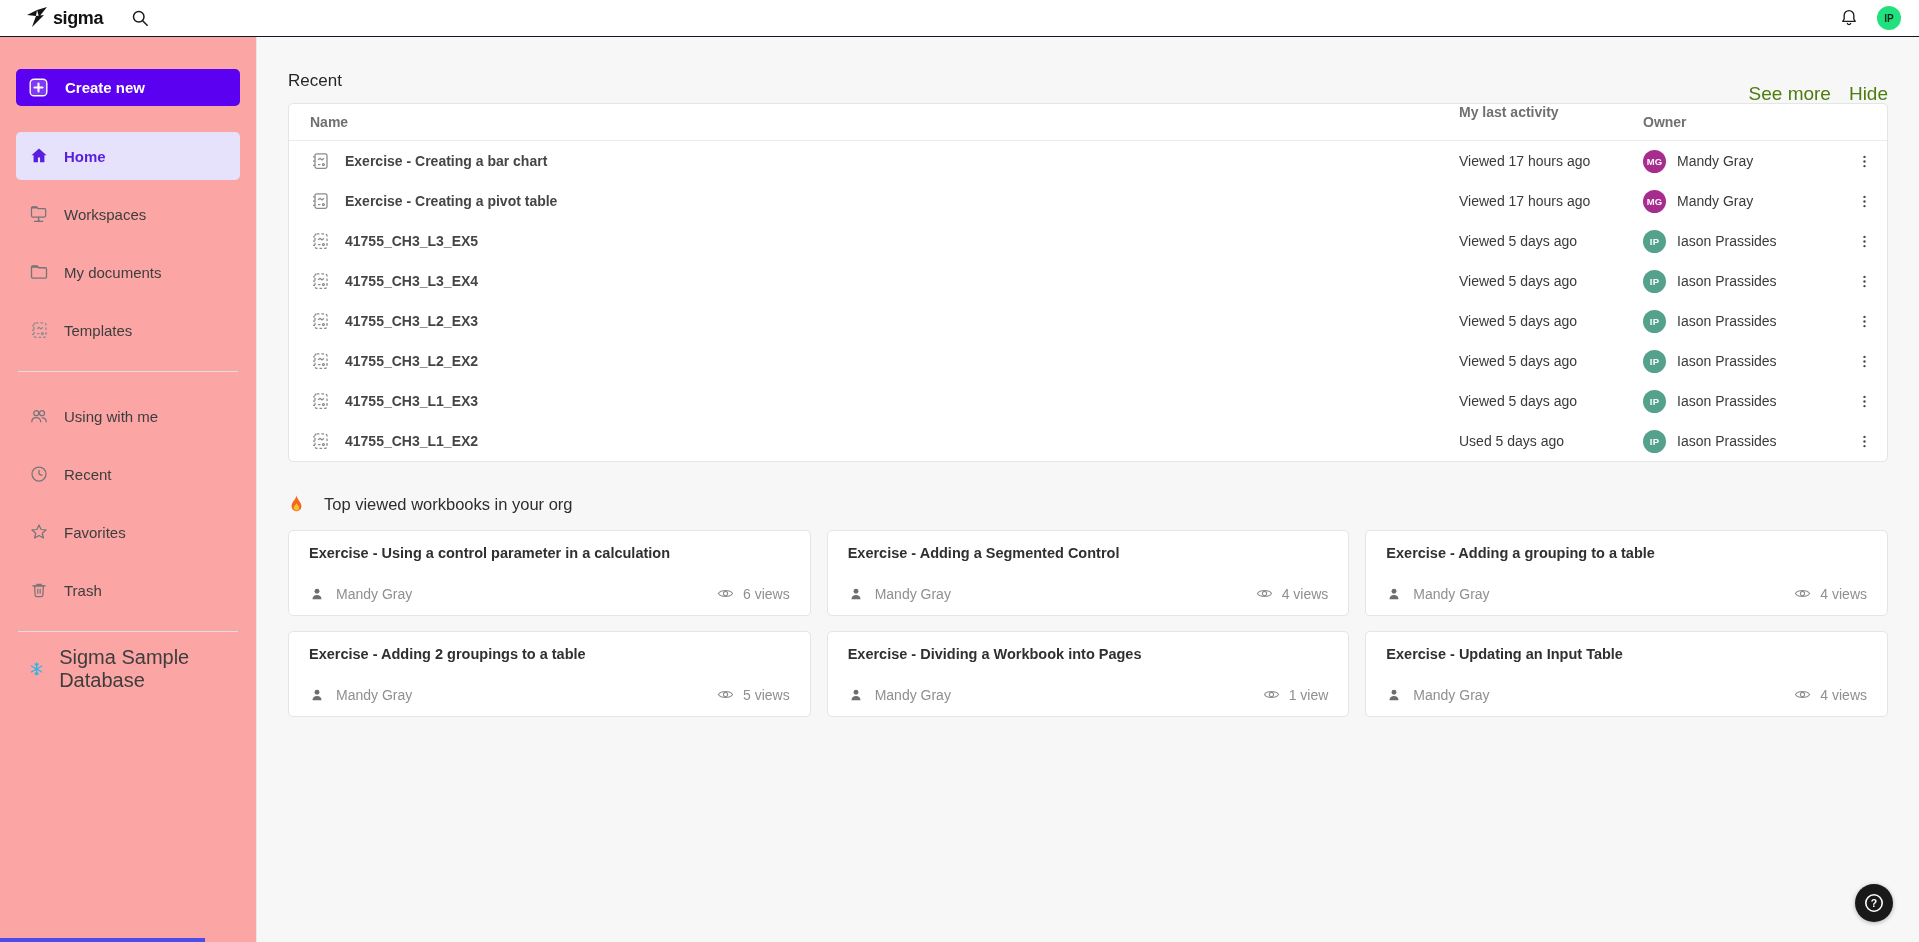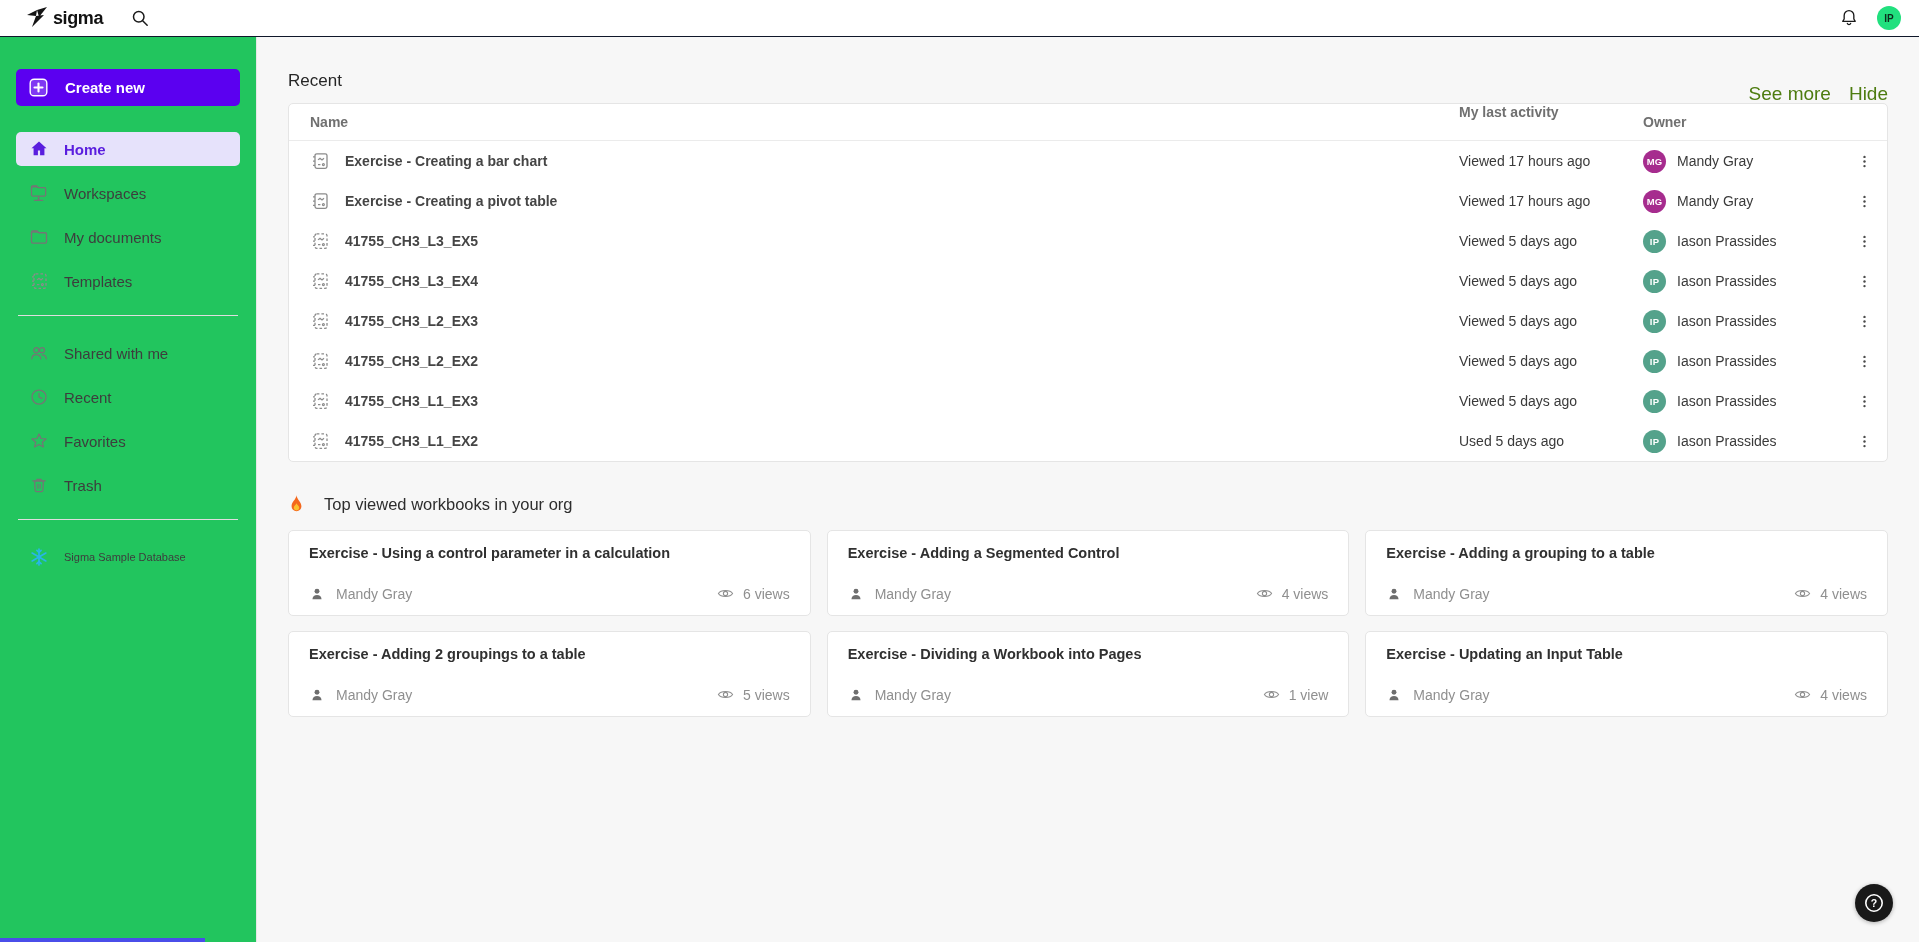--- a/index.html
+++ b/index.html
@@ -17,34 +17,34 @@
   .topbar-right { margin-left:auto; display:flex; align-items:center; gap:15px; }
   .bell-button { width:26px; height:26px; display:flex; align-items:center;
     justify-content:center; cursor:pointer; background:none; border:none; }
   .avatar-top { width:24px; height:24px; border-radius:50%; display:flex; align-items:center;
     justify-content:center; font-size:10px; font-weight:700; color:#0d2b1c; cursor:pointer; }
 
   
   .shell { display:flex; height:905px; }
 
   
-  .sidebar { width:257px; min-width:257px; background:#22c55e; border-right:1px solid #e7e7e7;
+  .sidebar { width:257px; min-width:257px; background:#fca5a5; border-right:1px solid #e7e7e7;
     padding:32px 16px 0; }
   .create-new { width:100%; height:37px; background:#5b00f0; border:none; border-radius:5px;
     color:#fff; display:flex; align-items:center; gap:16px; padding:0 12px; font-size:15px;
     font-weight:600; cursor:pointer; font-family:inherit; margin-bottom:26px; }
   .create-new svg { width:21px; height:21px; }
   .nav { display:flex; flex-direction:column; gap:10px; }
-  .nav-item { height:34px; display:flex; align-items:center; gap:15px; padding:0 13px;
+  .nav-item { height:48px; display:flex; align-items:center; gap:15px; padding:0 13px;
     border-radius:5px; font-size:15px; color:#3d3d3d; cursor:pointer; }
   .nav-item svg { width:20px; height:20px; flex:none; }
   .nav-item.active { background:#e6e2fb; color:#5a1ede; font-weight:700; }
   .sidebar-divider { border:none; border-top:1px solid #dedede; margin:17px 2px 20px; }
   .db-item { display:flex; align-items:center; gap:15px; padding:0 13px; height:34px;
-    font-size:11px; color:#3d3d3d; cursor:pointer; }
+    font-size:20px; color:#3d3d3d; cursor:pointer; }
   .db-item svg { width:20px; height:20px; }
 
   
   .main { flex:1; background:#f7f7f7; padding:0 31px; }
   .recent-header { margin-top:33px; display:flex; align-items:center; height:22px; }
   .recent-title { font-size:17px; font-weight:500; color:#262626; }
   .header-links { margin-left:auto; display:flex; gap:18px; }
   .header-links a { font-size:19px; color:#4d7c0f; text-decoration:none; cursor:pointer;margin-top:26px; }
 
   .recent-table { margin-top:11px; background:#fff; border:1px solid #e5e5e5;
@@ -245,21 +245,21 @@
       </div>
     </nav>
 
     <hr class="sidebar-divider">
 
     <nav class="nav">
       <div class="nav-item">
         <svg>
             <use href="#sym-people"></use>
           </svg>
-        <span>Shared with me</span>
+        <span>Using with me</span>
       </div>
       <div class="nav-item">
         <svg>
             <use href="#sym-clock"></use>
           </svg>
         <span>Recent</span>
       </div>
       <div class="nav-item">
         <svg>
             <use href="#sym-star"></use>

